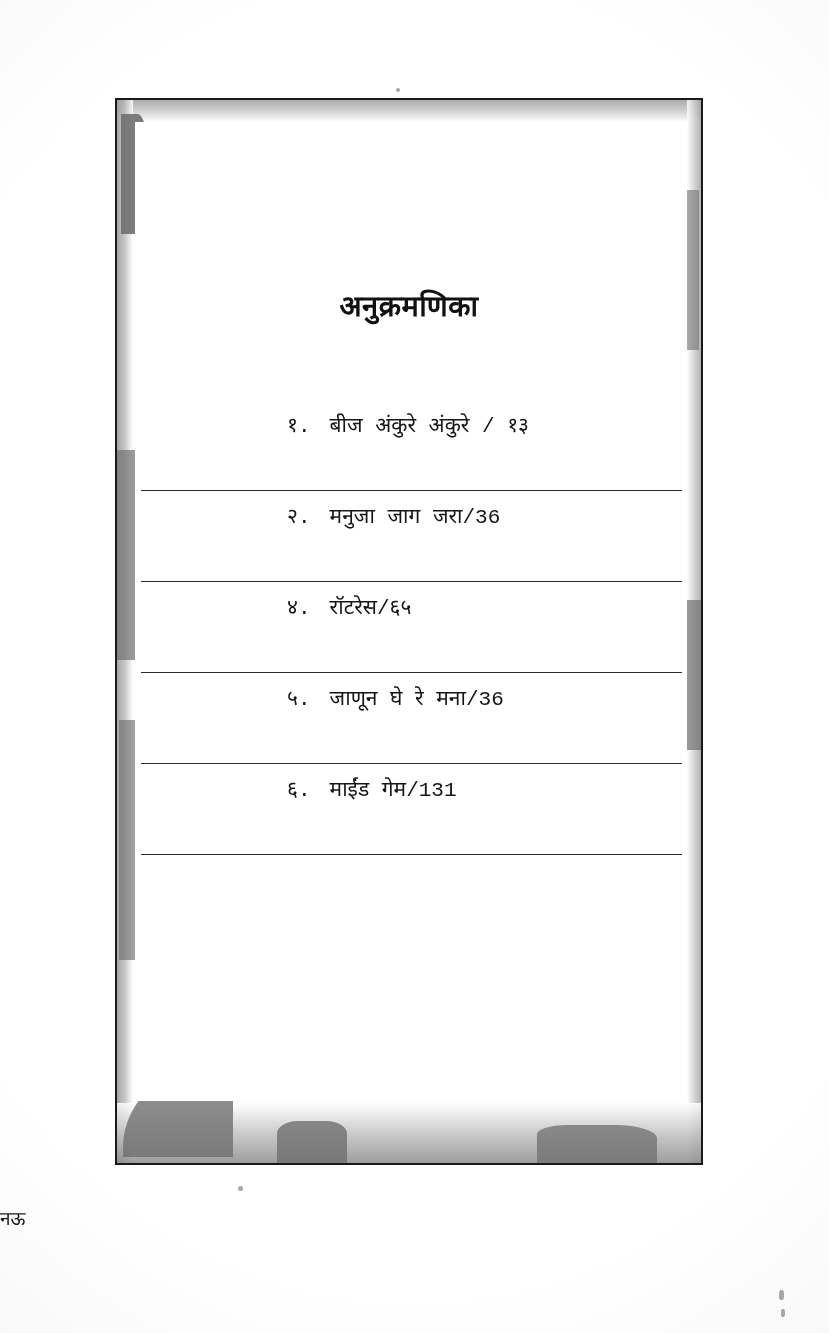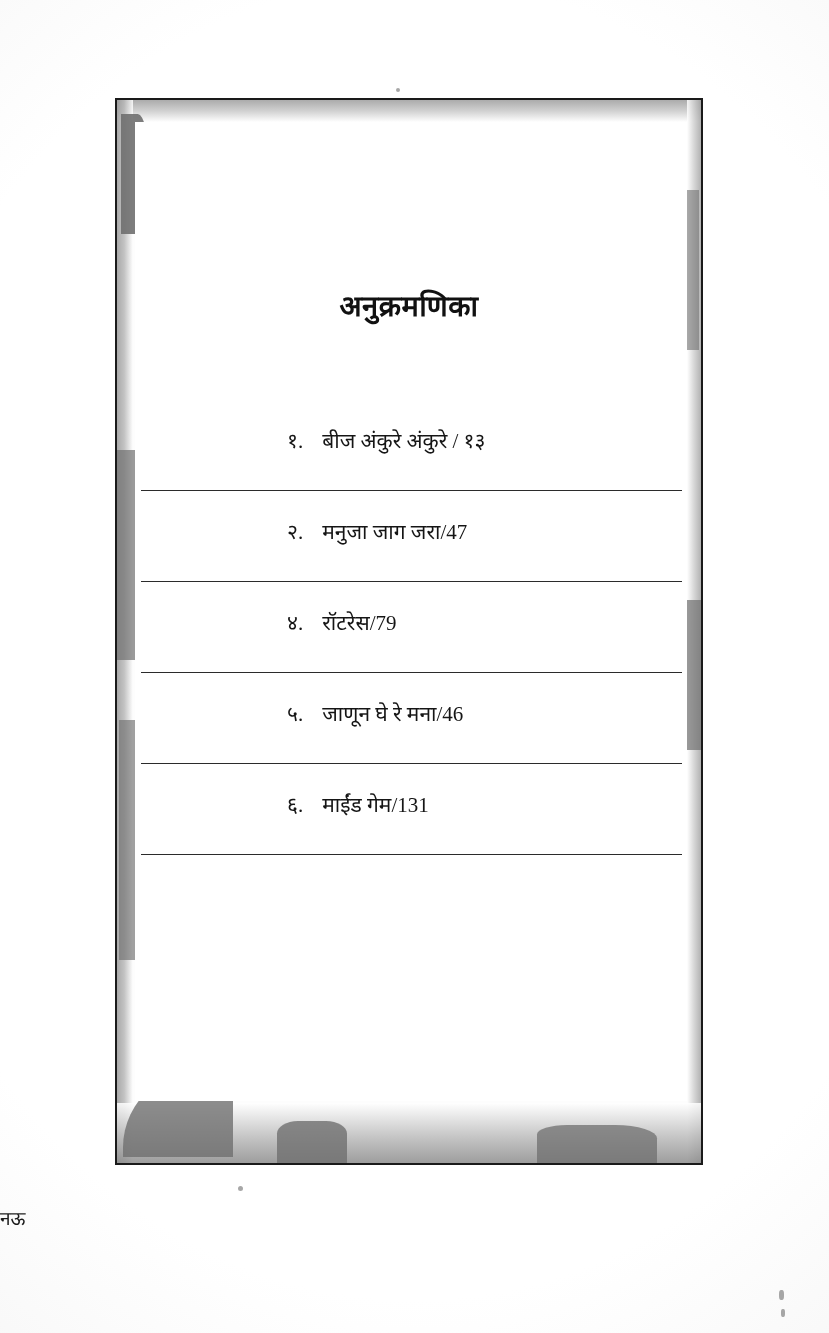--- a/index.html
+++ b/index.html
@@ -84,22 +84,22 @@
     position: absolute;
     left: 2px;
     right: 2px;
     bottom: 0;
     height: 1px;
     background: #2b2b2b;
   }
   .toc-row .entry {
     position: absolute;
     left: 148px;
-    top: 26px;
-    font-family: Liberation Serif, serif;
+    top: 10px;
+    font-family: Liberation Mono, monospace;
     font-size: 21px;
     color: #151515;
     white-space: nowrap;
   }
   .toc-row .num {
     display: inline-block;
     min-width: 30px;
   }
 
   .folio {
@@ -194,38 +194,38 @@
         <div class="entry">
           <span class="num">१.</span>
           <span>बीज अंकुरे अंकुरे / १३</span>
         </div>
         <div class="rule"></div>
       </div>
 
       <div class="toc-row">
         <div class="entry">
           <span class="num">२.</span>
-          <span>मनुजा जाग जरा/47</span>
+          <span>मनुजा जाग जरा/36</span>
         </div>
         <div class="rule"></div>
       </div>
 
 
       <div class="toc-row">
         <div class="entry">
           <span class="num">४.</span>
-          <span>रॉटरेस/79</span>
+          <span>रॉटरेस/६५</span>
         </div>
         <div class="rule"></div>
       </div>
 
       <div class="toc-row">
         <div class="entry">
           <span class="num">५.</span>
-          <span>जाणून घे रे मना/46</span>
+          <span>जाणून घे रे मना/36</span>
         </div>
         <div class="rule"></div>
       </div>
 
       <div class="toc-row">
         <div class="entry">
           <span class="num">६.</span>
           <span>माईंड गेम/131</span>
         </div>
         <div class="rule"></div>

